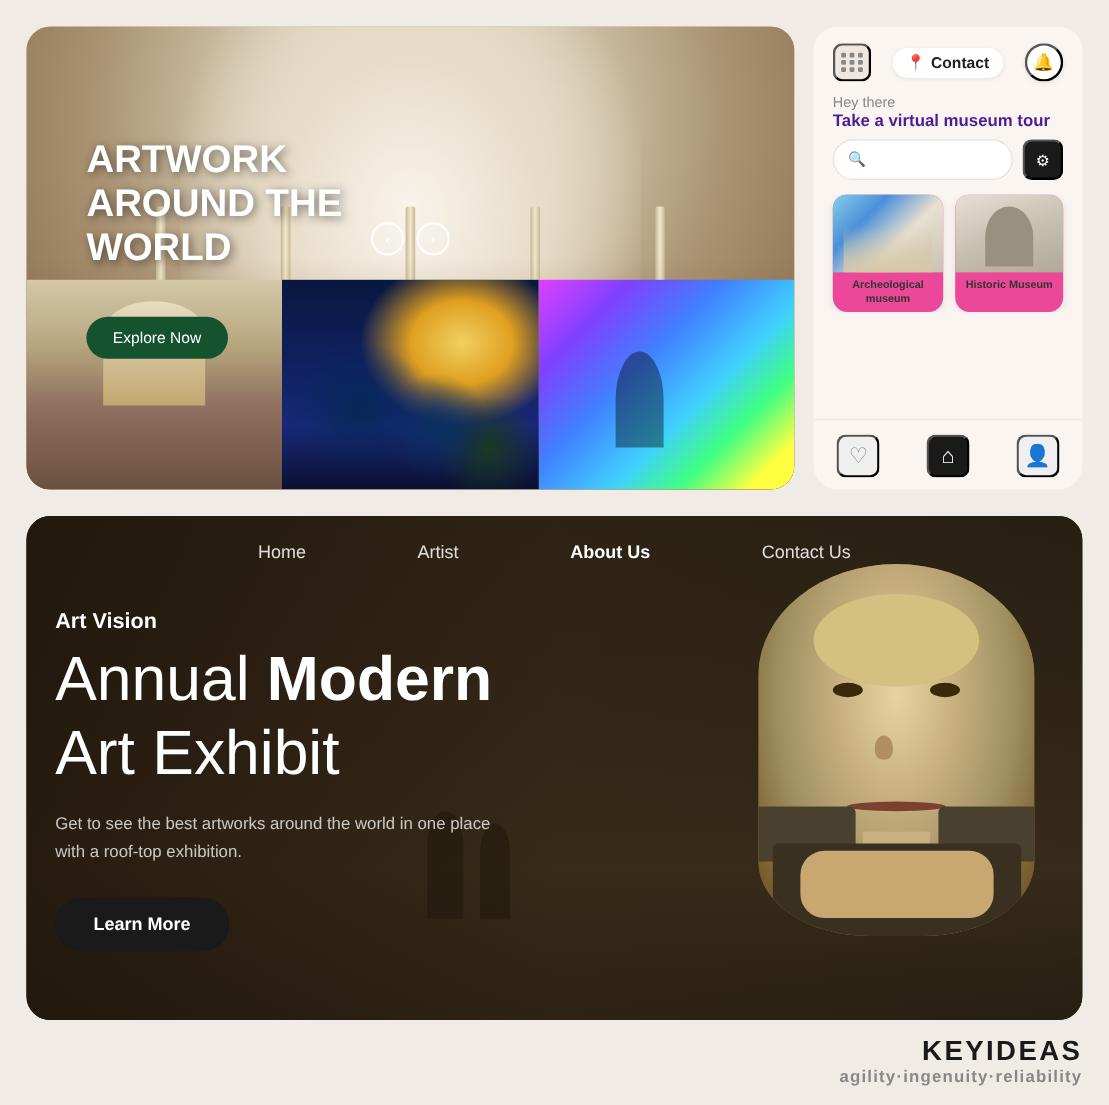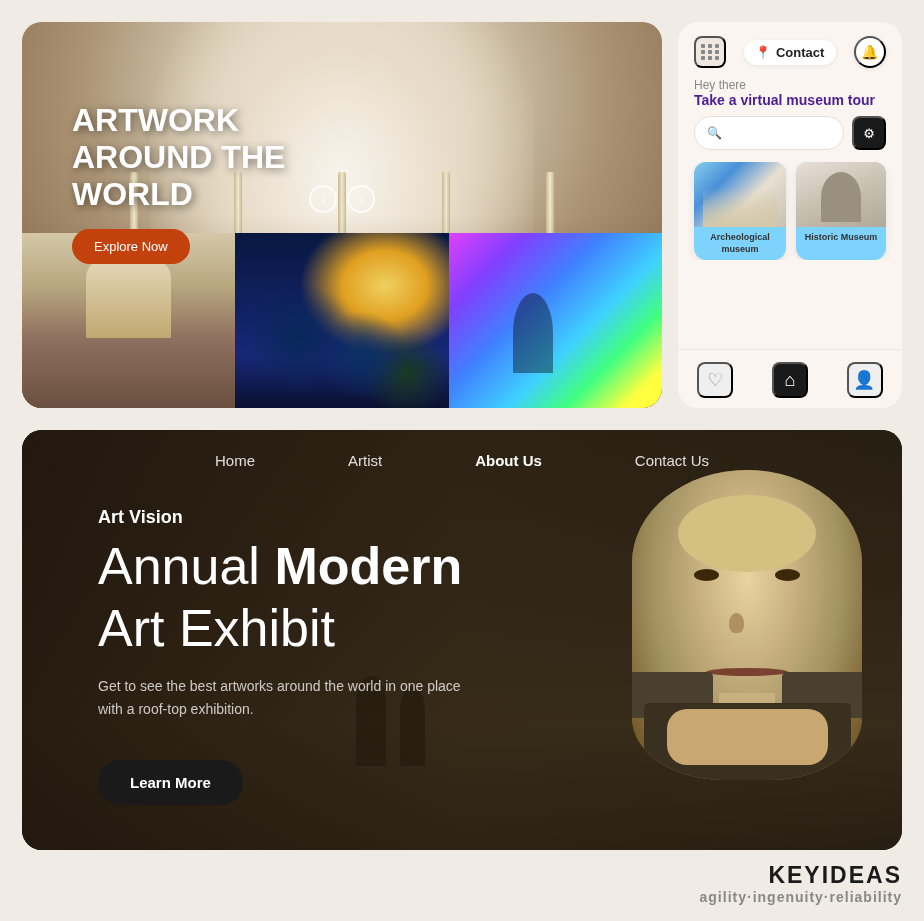--- a/index.html
+++ b/index.html
@@ -104,35 +104,35 @@
       bottom: 28%;
       background: rgba(30,20,10,0.7);
       border-radius: 50% 50% 0 0 / 40% 40% 0 0;
     }
     .silhouette-1 { left: 15%; width: 20px; height: 50px; }
     .silhouette-2 { right: 20%; width: 18px; height: 45px; }
 
     
     .slider-text {
       position: absolute;
-      top: 80px;
+      top: 92px;
       left: 50px;
       z-index: 10;
     }
     .slider-text h1 {
       color: white;
       font-size: 32px;
       font-weight: 900;
       line-height: 1.15;
       text-transform: uppercase;
       text-shadow: 2px 2px 8px rgba(0,0,0,0.5);
     }
     .explore-btn {
-      margin-top: 17px;
-      background: #c2410c;
+      margin-top: 40px;
+      background: #14532d;
       color: white;
       border: none;
       border-radius: 30px;
       padding: 10px 22px;
       font-size: 13px;
       cursor: pointer;
       font-weight: 500;
     }
 
     
@@ -297,21 +297,21 @@
     }
 
     .picks-row {
       display: flex;
       gap: 10px;
       padding: 0 16px;
       overflow-x: auto;
     }
     .pick-card {
       min-width: 90px;
-      background: #7dd3fc;
+      background: #ec4899;
       border-radius: 12px;
       overflow: hidden;
       box-shadow: 0 2px 8px rgba(0,0,0,0.08);
     }
     .pick-card-img {
       width: 100%;
       height: 65px;
       object-fit: cover;
     }
     
@@ -473,21 +473,21 @@
     }
     .nav-link.active {
       font-weight: 600;
       color: white;
     }
 
     
     .website-content {
       position: relative;
       z-index: 10;
-      padding: 20px 76px;
+      padding: 20px 24px;
     }
     .art-vision-label {
       font-size: 18px;
       font-weight: 700;
       color: white;
       margin-bottom: 10px;
     }
     .headline {
       font-size: 52px;
       font-weight: 300;
@@ -501,21 +501,21 @@
       color: white;
       line-height: 1.1;
       margin-bottom: 18px;
     }
     .headline-line2 span { font-weight: 300; }
     .description {
       font-size: 14px;
       color: rgba(255,255,255,0.75);
       max-width: 380px;
       line-height: 1.6;
-      margin-bottom: 40px;
+      margin-bottom: 28px;
     }
     .learn-more-btn {
       background: #1a1a1a;
       color: white;
       border: none;
       border-radius: 30px;
       padding: 14px 32px;
       font-size: 15px;
       font-weight: 600;
       cursor: pointer;

